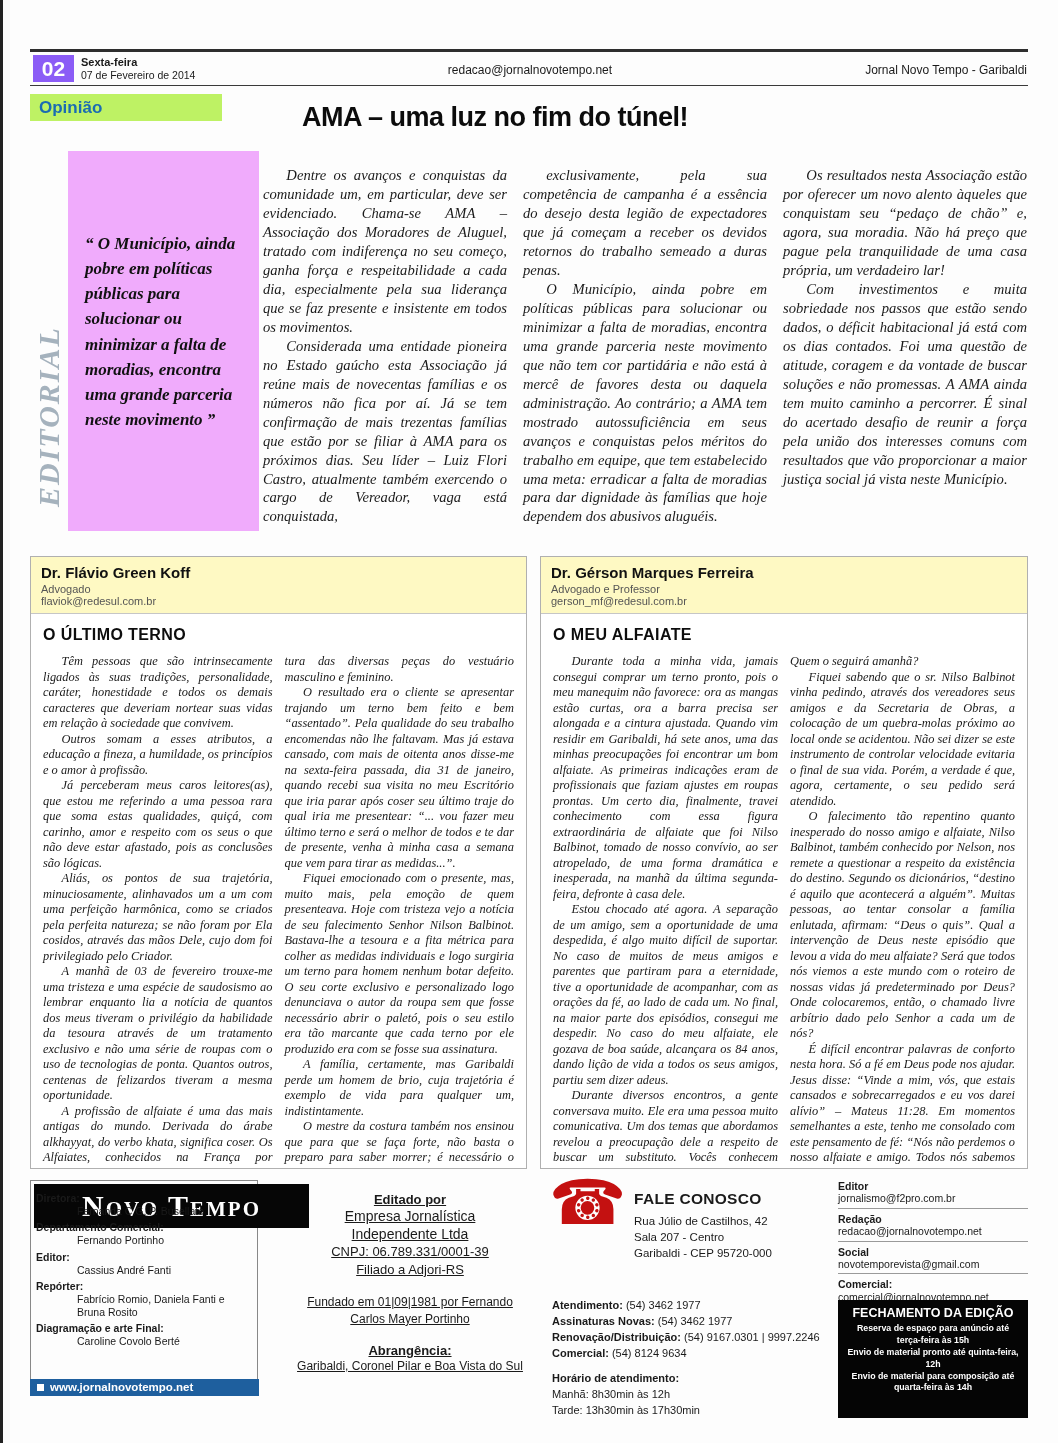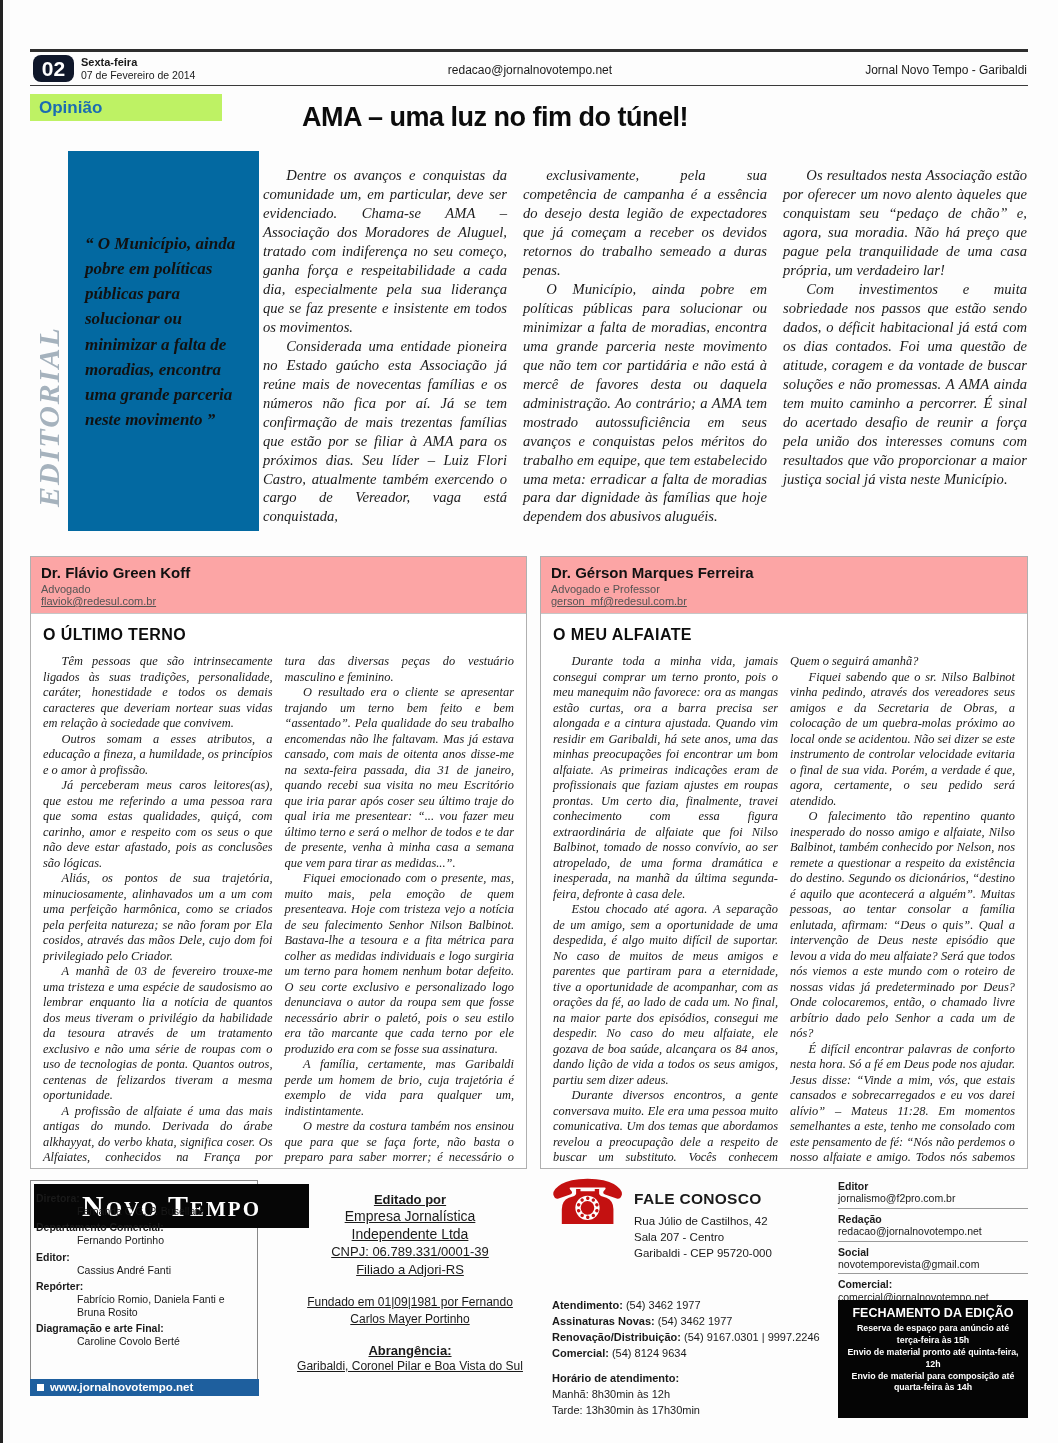--- a/index.html
+++ b/index.html
@@ -3,52 +3,52 @@
 <meta charset="utf-8">
 <style>
   html,body{margin:0;padding:0;background:#ffffff;}
   #page{position:relative;width:1058px;height:1443px;background:#fdfdfd;overflow:hidden;
         font-family:"Liberation Serif", serif;color:#1a1a1a;}
   .page-edge{position:absolute;left:0;top:0;width:3px;height:100%;background:#222;}
 
   
   .top-rule{position:absolute;left:30px;right:30px;top:49px;height:3px;background:#2e2e2e;}
   .bottom-rule{position:absolute;left:30px;right:30px;top:85px;height:1px;background:#3a3a3a;}
-  .pagenum{position:absolute;left:33px;top:55px;width:41px;height:27px;background:#0f172a;color:#fff;
-           font:bold 21px/27px "Liberation Sans",sans-serif;text-align:center;border-radius:8px;}
+  .pagenum{position:absolute;left:33px;top:55px;width:41px;height:27px;background:#8b5cf6;color:#fff;
+           font:bold 21px/27px "Liberation Sans",sans-serif;text-align:center;}
   .dateblock{position:absolute;left:81px;top:56px;font-family:"Liberation Sans",sans-serif;}
   .dateblock .d1{font-weight:bold;font-size:11px;}
   .dateblock .d2{font-size:10.5px;margin-top:1px;}
   .hdr-email{position:absolute;left:350px;top:63px;width:360px;text-align:center;
              font:12px "Liberation Sans",sans-serif;}
   .hdr-right{position:absolute;right:31px;top:63px;font:12px "Liberation Sans",sans-serif;}
 
   
   .section-label{position:absolute;left:30px;top:94px;width:192px;height:27px;background:#bef264;
                  color:#1b6cb3;font:bold 17px/27px "Liberation Sans",sans-serif;padding-left:9px;box-sizing:border-box;}
   .headline{position:absolute;left:255px;top:103px;width:480px;text-align:center;
             font:bold 27px/1.1 "Liberation Sans",sans-serif;color:#0c0c0c;letter-spacing:-0.5px;}
   .kicker-wrap{position:absolute;left:30px;top:235px;width:36px;height:280px;}
   .kicker-wrap span{position:absolute;left:2px;top:272px;transform:rotate(-90deg);transform-origin:left top;
             font:bold italic 30px "Liberation Serif",serif;letter-spacing:2px;color:#a5b2bd;white-space:nowrap;}
-  .quote-box{position:absolute;left:68px;top:151px;width:191px;height:380px;background:#0369a1;box-sizing:border-box;
+  .quote-box{position:absolute;left:68px;top:151px;width:191px;height:380px;background:#f0abfc;box-sizing:border-box;
              padding:80px 15px 0 17px;}
   .quote-box div{font:bold italic 17px/1.48 "Liberation Serif",serif;color:#111;}
   .ed-cols{position:absolute;left:263px;top:166px;width:764px;display:flex;gap:16px;}
   .ed-col{flex:1;}
   .ed-col p{margin:0;font:italic 14.6px/1.3 "Liberation Serif",serif;text-align:justify;text-indent:1.6em;}
 
   
   .art-box{position:absolute;border:1px solid #b0b0b0;background:#fff;box-sizing:border-box;overflow:hidden;}
   .art-left{left:30px;top:556px;width:497px;height:613px;}
   .art-right{left:540px;top:556px;width:488px;height:613px;}
-  .art-head{background:#fca5a5;border-bottom:1px solid #c6c6c6;padding:7px 10px 6px;}
+  .art-head{background:#fef9c3;border-bottom:1px solid #c6c6c6;padding:7px 10px 6px;}
   .art-author{font:bold 15px "Liberation Sans",sans-serif;color:#111;}
   .art-role{font:11px "Liberation Sans",sans-serif;color:#555;margin-top:2px;}
-  .art-email{font:11px "Liberation Sans",sans-serif;color:#555;text-decoration:underline;}
+  .art-email{font:11px "Liberation Sans",sans-serif;color:#555;}
   .art-body{padding:6px 12px 10px;}
   .art-title{font:bold 16px "Liberation Sans",sans-serif;letter-spacing:.4px;margin:6px 0 10px;color:#0d0d0d;}
   .art-cols{display:flex;gap:12px;}
   .art-col{flex:1;}
   .art-col p{margin:0;font:italic 12.4px/1.25 "Liberation Serif",serif;text-align:justify;text-indent:1.5em;}
   .art-col p.ni{text-indent:0;}
 
   
   .foot-leftbox{position:absolute;left:30px;top:1180px;width:228px;height:216px;border:1px solid #888;box-sizing:border-box;}
   .logo-box{position:absolute;left:34px;top:1184px;width:275px;height:44px;background:#060606;

